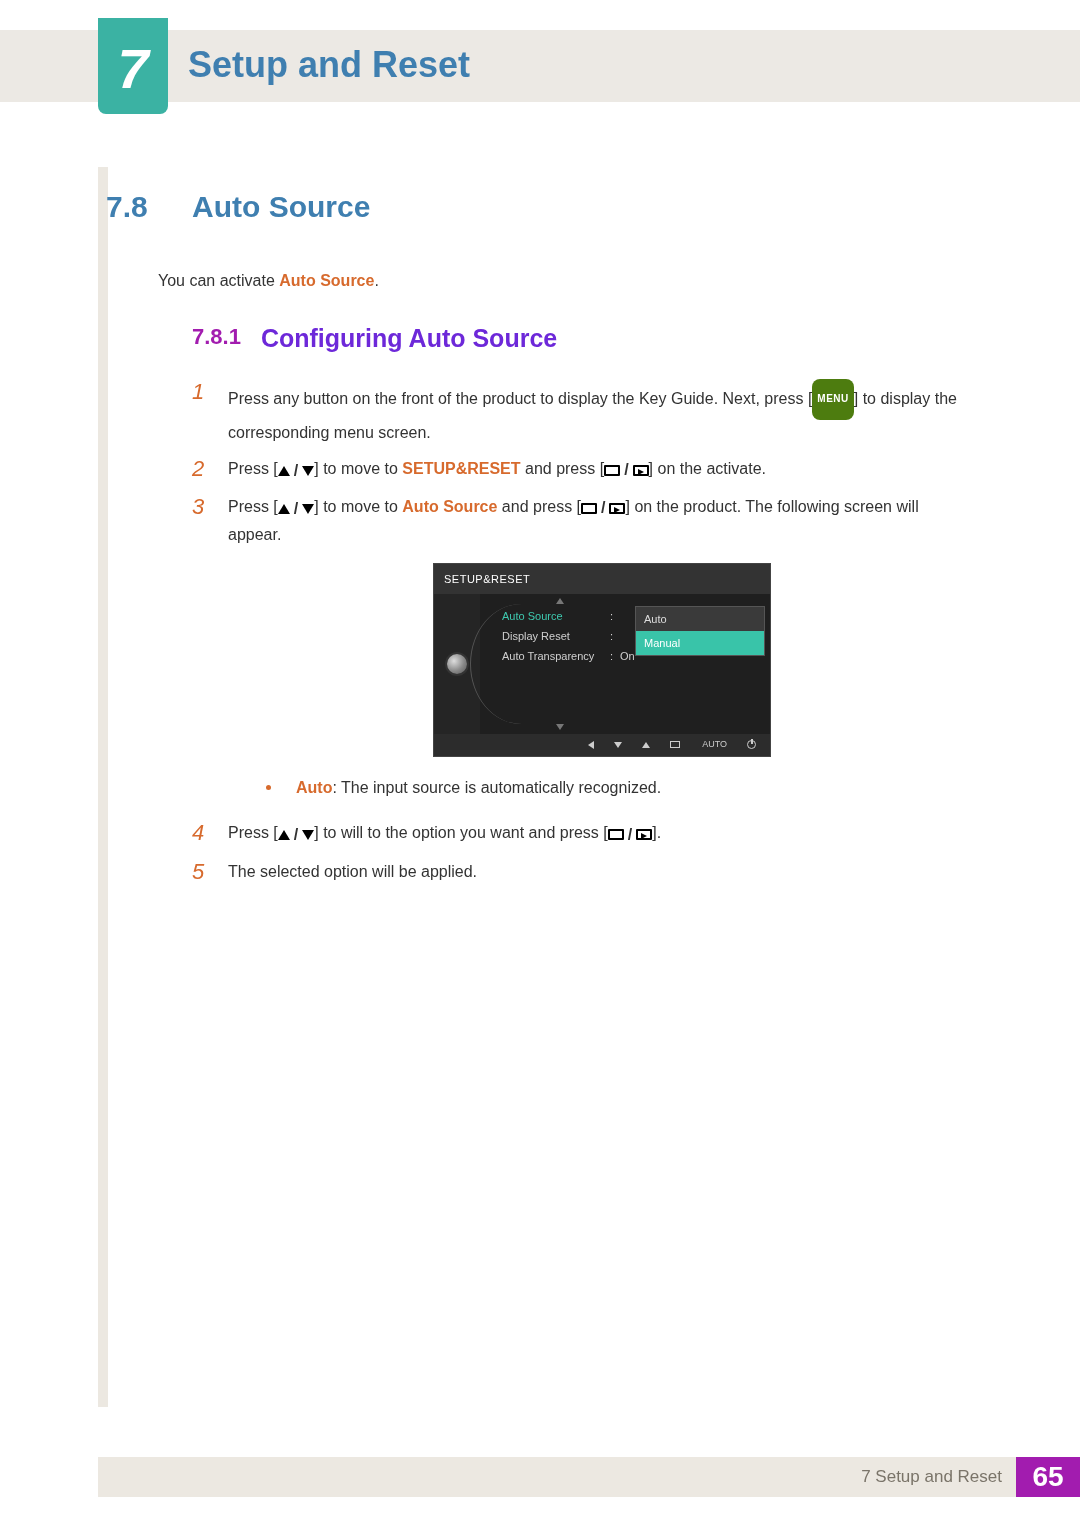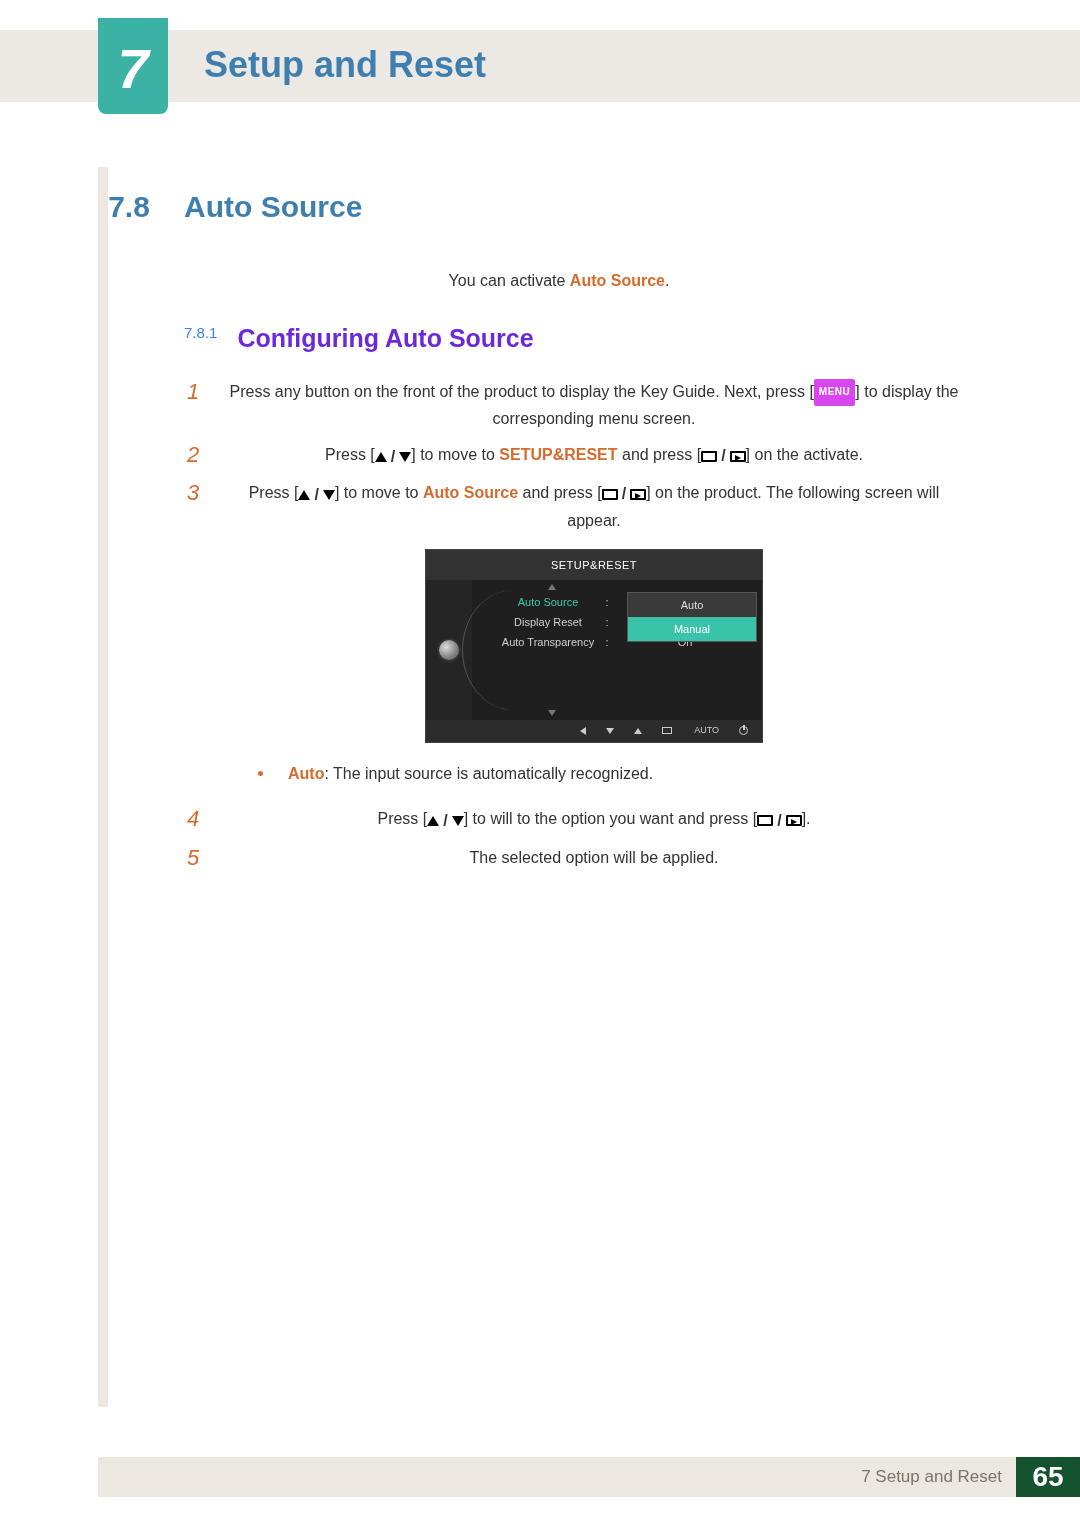--- a/index.html
+++ b/index.html
@@ -28,40 +28,39 @@
     border-radius: 0 0 8px 8px;
     color: #fff;
     font-style: italic;
     font-size: 56px;
     font-weight: bold;
     text-align: center;
     padding-top: 18px;
   }
   .chapter-title {
     position: absolute;
-    left: 204px;
+    left: 188px;
     top: 44px;
     font-size: 36px;
     font-weight: bold;
     color: #3f7fb0;
   }
   .left-stripe {
     position: absolute;
     left: 98px;
     top: 167px;
     width: 10px;
     height: 1240px;
     background: #ece8e1;
   }
   .content {
     position: absolute;
-    left: 98px;
+    left: 106px;
     top: 190px;
     width: 870px;
-    text-align: center;
   }
   .section-row {
     display: flex;
     gap: 24px;
     margin-bottom: 48px;
   }
   .section-num {
     font-size: 30px;
     font-weight: bold;
     color: #3f7fb0;
@@ -77,47 +76,47 @@
     font-size: 16px;
     margin-bottom: 34px;
   }
   .accent { color: #d76a2d; font-weight: bold; }
   .subsec-row {
     display: flex;
     gap: 20px;
     margin-left: 86px;
     margin-bottom: 26px;
   }
-  .subsec-num { color: #3b82f6; font-weight: normal; font-size: 15px; }
+  .subsec-num { color: #a21caf; font-weight: bold; font-size: 22px; }
   .subsec-title { color: #6d28d9; font-weight: bold; font-size: 25px; }
   .steps { margin-left: 86px; }
   .step {
     display: flex;
     gap: 18px;
     font-size: 16px;
     line-height: 1.65;
     margin-bottom: 10px;
   }
   .step-num {
     color: #d76a2d;
     font-style: italic;
     font-size: 22px;
     width: 18px;
     flex-shrink: 0;
     line-height: 1.15;
   }
   .step-body { flex: 1; }
   .btn-badge {
     display: inline-block;
-    background: #d946ef;
+    background: #4d7c0f;
     color: #fff;
     font-size: 10px;
     font-weight: bold;
-    padding: 5px 5px;
-    border-radius: 2px;
+    padding: 12px 5px;
+    border-radius: 8px;
     vertical-align: 2px;
     letter-spacing: 0.5px;
   }
   .arrow-pair, .enter-pair {
     display: inline-flex;
     align-items: center;
     gap: 2px;
     vertical-align: -2px;
   }
   .tri-up {
@@ -277,21 +276,21 @@
     display: flex;
     align-items: center;
     justify-content: flex-end;
   }
   .footer-text {
     color: #7a7469;
     font-size: 17px;
     padding-right: 14px;
   }
   .footer-page {
-    background: #14532d;
+    background: #a21caf;
     color: #fff;
     font-size: 28px;
     font-weight: bold;
     width: 64px;
     height: 40px;
     display: flex;
     align-items: center;
     justify-content: center;
   }
 </style>

